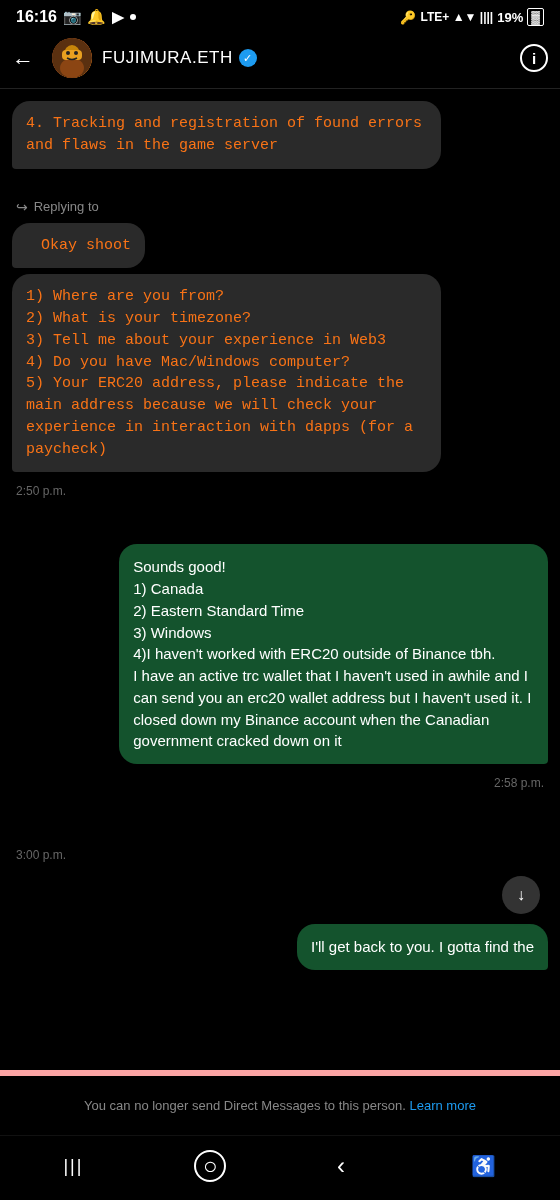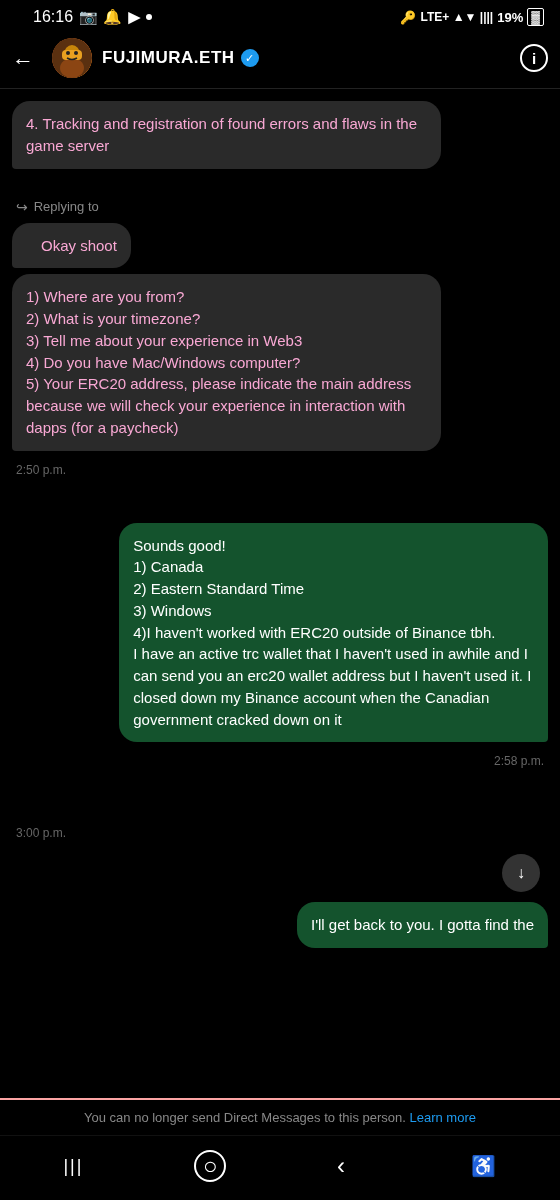--- a/index.html
+++ b/index.html
@@ -19,21 +19,21 @@
     .status-bar {
       background: #000;
       display: flex;
       align-items: center;
       justify-content: space-between;
       padding: 8px 16px 4px;
       font-size: 15px;
       font-weight: 600;
     }
     .status-left { display: flex; align-items: center; gap: 6px; }
-    .status-time { font-size: 16px; font-weight: 400; color: #fff; margin-left: 17px; }
+    .status-time { font-size: 16px; font-weight: 700; color: #fff; }
     .status-right { display: flex; align-items: center; gap: 4px; font-size: 13px; }
 
     
     .header {
       background: #000;
       display: flex;
       align-items: center;
       padding: 8px 12px 10px;
       border-bottom: 1px solid #222;
       gap: 10px;
@@ -69,21 +69,21 @@
       font-size: 14px;
     }
     .header-name-area {
       display: flex;
       align-items: center;
       gap: 6px;
       flex: 1;
     }
     .header-name {
       font-size: 17px;
-      font-weight: 700;
+      font-weight: 400;
       color: #fff;
       letter-spacing: 0.5px;
     }
     .verified-badge {
       width: 18px;
       height: 18px;
       background: #1d9bf0;
       border-radius: 50%;
       display: flex;
       align-items: center;
@@ -126,22 +126,23 @@
 
     .bubble {
       max-width: 80%;
       padding: 12px 14px;
       border-radius: 18px;
       font-size: 15px;
       line-height: 1.45;
     }
     .bubble.incoming {
       background: #2a2a2a;
-      color: #f9a8d4;
+      color: #f97316;
       border-bottom-left-radius: 4px;
+      font-family: Liberation Mono, monospace;
     }
     .bubble.outgoing {
       background: #14532d;
       color: #fff;
       border-bottom-right-radius: 4px;
     }
 
     .timestamp {
       font-size: 12px;
       color: #666;
@@ -178,22 +179,22 @@
       display: flex;
       align-items: center;
       justify-content: center;
       cursor: pointer;
       box-shadow: 0 2px 8px rgba(0,0,0,0.5);
     }
 
     
     .footer {
       background: #000;
-      padding: 10px 16px;
-      border-top: 2px solid #fca5a5;
+      padding: 22px 16px;
+      border-top: 6px solid #fca5a5;
       text-align: center;
       font-size: 13px;
       color: #888;
     }
     .footer a {
       color: #1d9bf0;
       text-decoration: none;
     }
 
     

